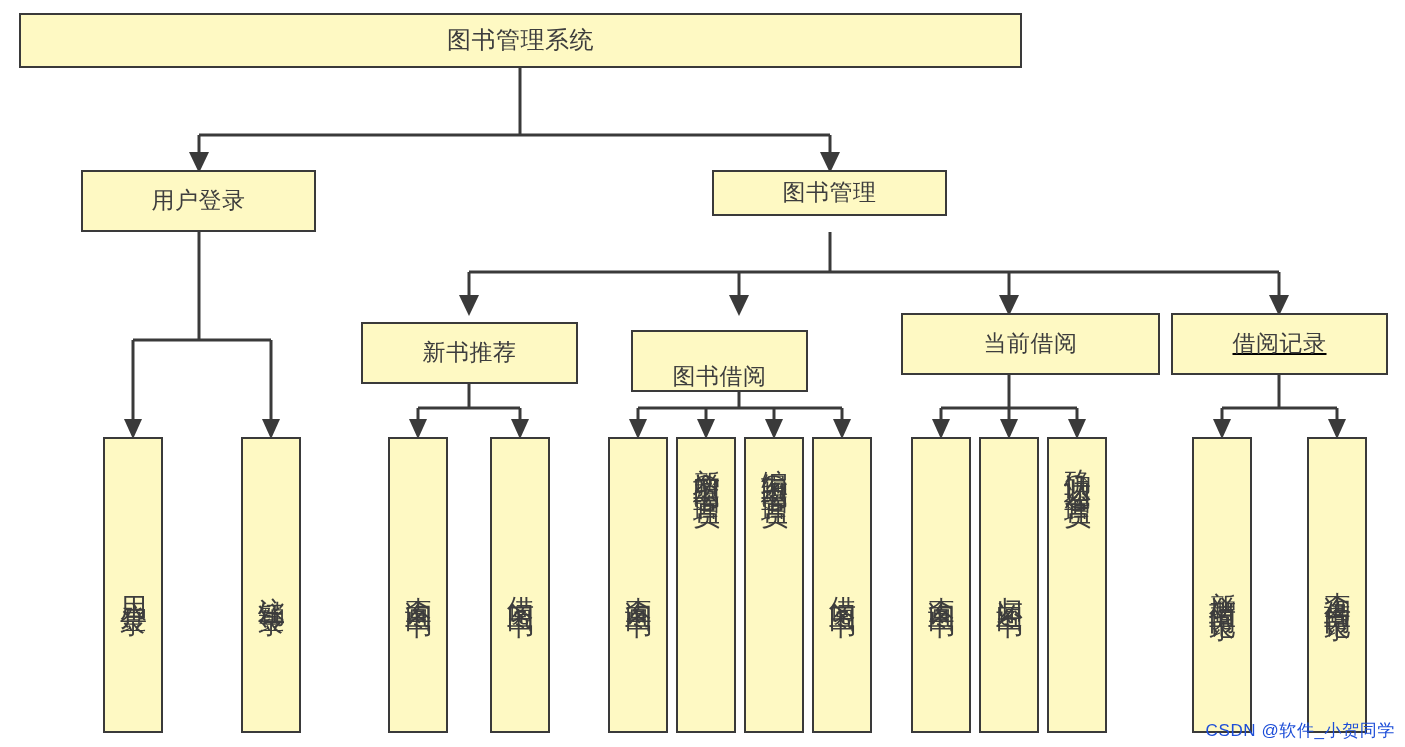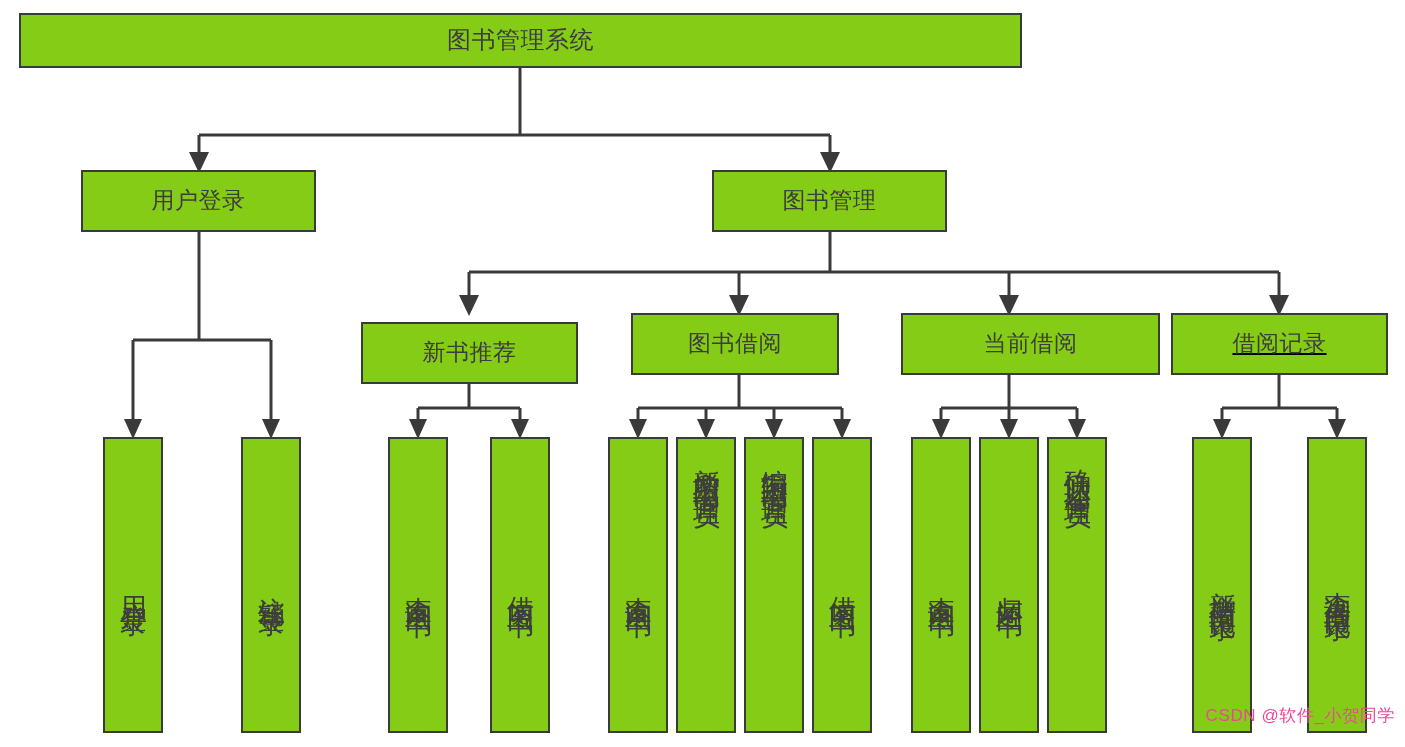--- a/index.html
+++ b/index.html
@@ -23,21 +23,21 @@
     position: absolute;
     left: 0;
     top: 0;
     width: 1405px;
     height: 747px;
   }
   
   .node {
     position: absolute;
     box-sizing: border-box;
-    background: #84cc16;
+    background: #fef9c3;
     border: 2.5px solid #3a3a3a;
     display: flex;
     align-items: center;
     justify-content: center;
     overflow: hidden;
   }
   .node-label {
     color: #3d3d3d;
     font-family: "Liberation Sans", "DejaVu Sans", sans-serif;
     letter-spacing: 0.5px;
@@ -65,23 +65,23 @@
     line-height: 1;
     transform: none;
   }
   .node.leaf.centered {
     align-items: center;
     padding-top: 0;
   }
   .watermark {
     position: absolute;
     right: 10px;
-    bottom: 20px;
+    bottom: 5px;
     font-size: 17px;
-    color: #ec4899;
+    color: #1d4ed8;
     font-family: "Liberation Sans", "DejaVu Sans", sans-serif;
     letter-spacing: 0.6px;
     white-space: nowrap;
     pointer-events: none;
   }
 </style>
 </head>
 <body>
 
 <div id="diagram-root">
@@ -164,28 +164,28 @@
     </g>
   </svg>
 
   <div class="node root horiz" style="left:19px; top:13px; width:1003px; height:55px;">
     <span class="node-label">图书管理系统</span>
   </div>
 
   <div class="node horiz" style="left:81px; top:170px; width:235px; height:62px;">
     <span class="node-label">用户登录</span>
   </div>
-  <div class="node horiz" style="left:712px; top:170px; width:235px; height:62px;">
+  <div class="node horiz" style="left:712px; top:170px; width:235px; height:46px;">
     <span class="node-label">图书管理</span>
   </div>
 
   <div class="node horiz" style="left:361px; top:322px; width:217px; height:62px;">
     <span class="node-label">新书推荐</span>
   </div>
-  <div class="node horiz" style="left:631px; top:313px; width:208px; height:62px;">
+  <div class="node horiz" style="left:631px; top:330px; width:177px; height:62px;align-items:flex-end;">
     <span class="node-label">图书借阅</span>
   </div>
   <div class="node horiz" style="left:901px; top:313px; width:259px; height:62px;">
     <span class="node-label">当前借阅</span>
   </div>
   <div class="node horiz" style="left:1171px; top:313px; width:217px; height:62px;text-decoration:underline;">
     <span class="node-label">借阅记录</span>
   </div>
 
   <div class="node leaf centered" style="left:103px; top:437px; width:60px; height:296px;">

